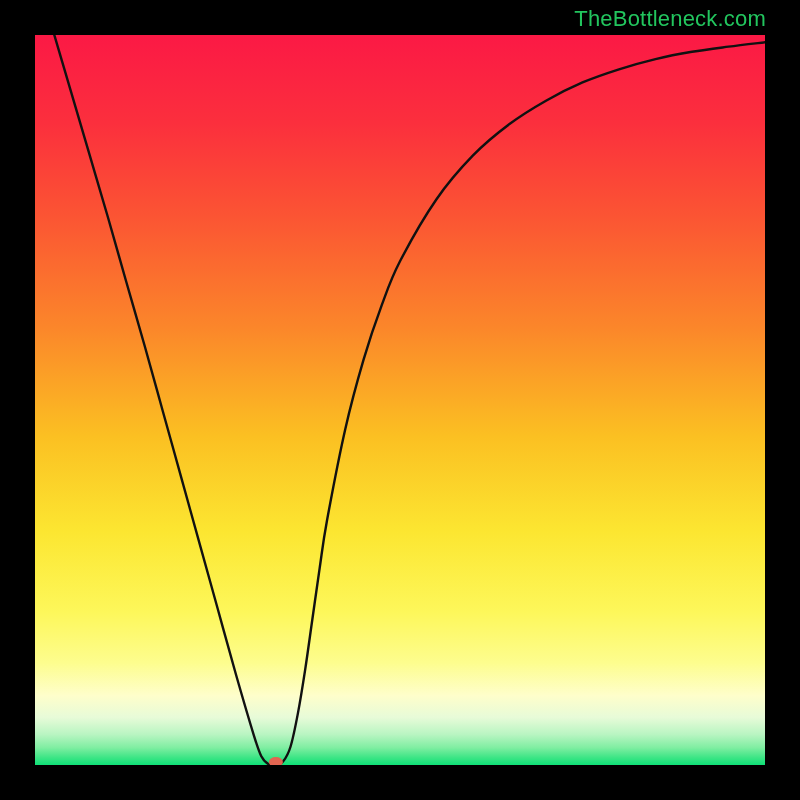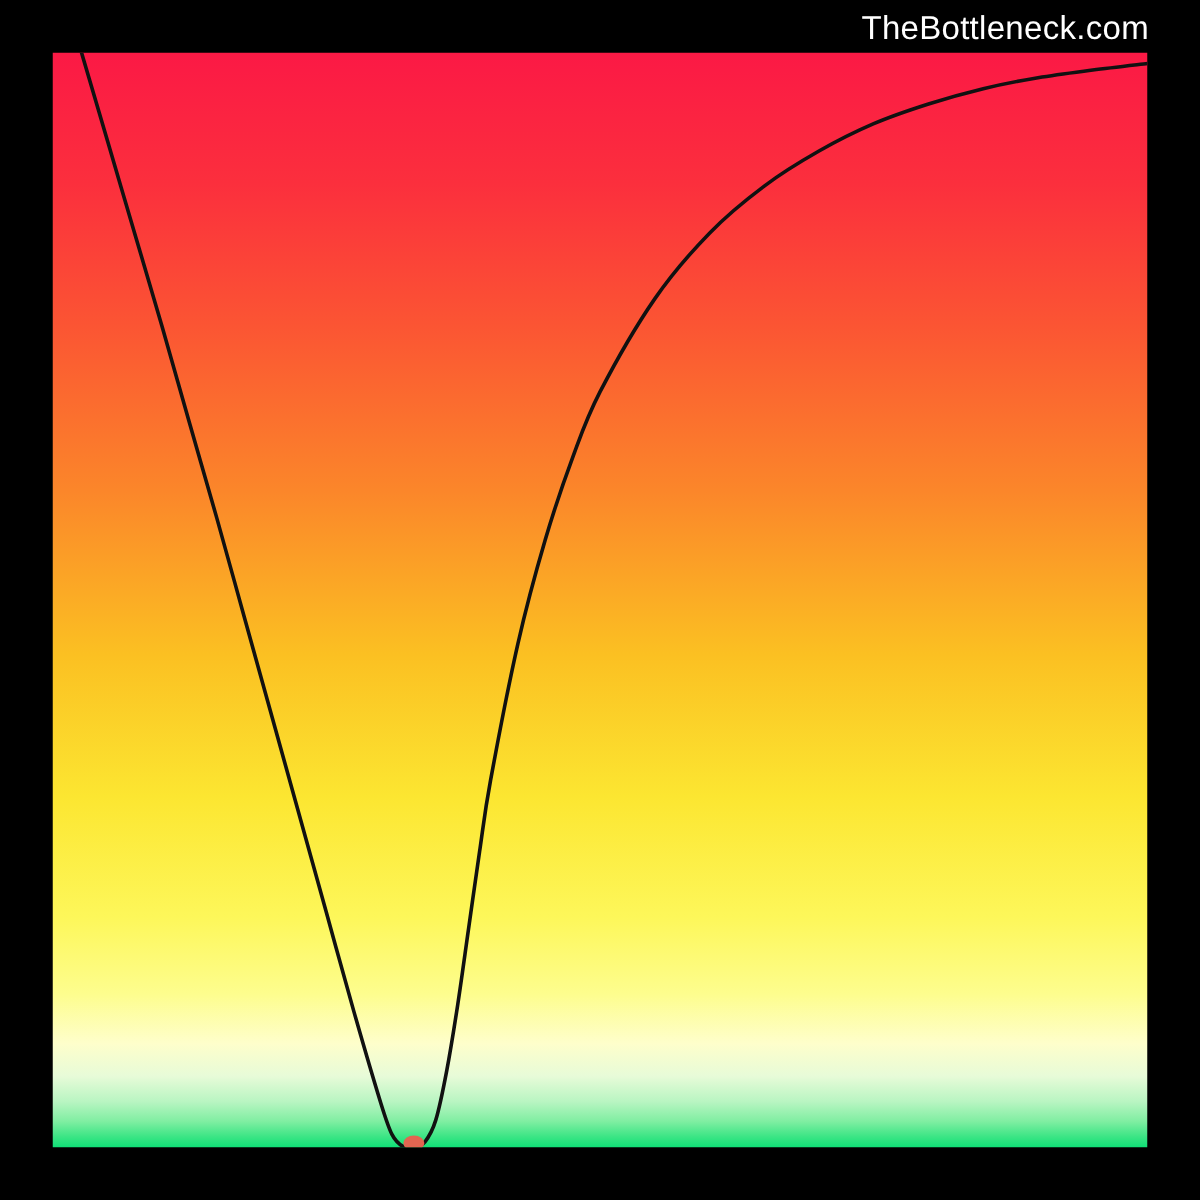--- a/index.html
+++ b/index.html
@@ -21,21 +21,21 @@
     position: absolute;
     left: 35px;
     top: 35px;
     width: 730px;
     height: 730px;
   }
   .watermark {
     position: absolute;
     top: 6px;
     right: 34px;
-    color: #ffffff;
+    color: #22c55e;
     font-size: 22px;
     font-weight: 400;
     letter-spacing: 0.2px;
     user-select: none;
   }
   svg { display: block; }
 </style>
 </head>
 <body>
 

